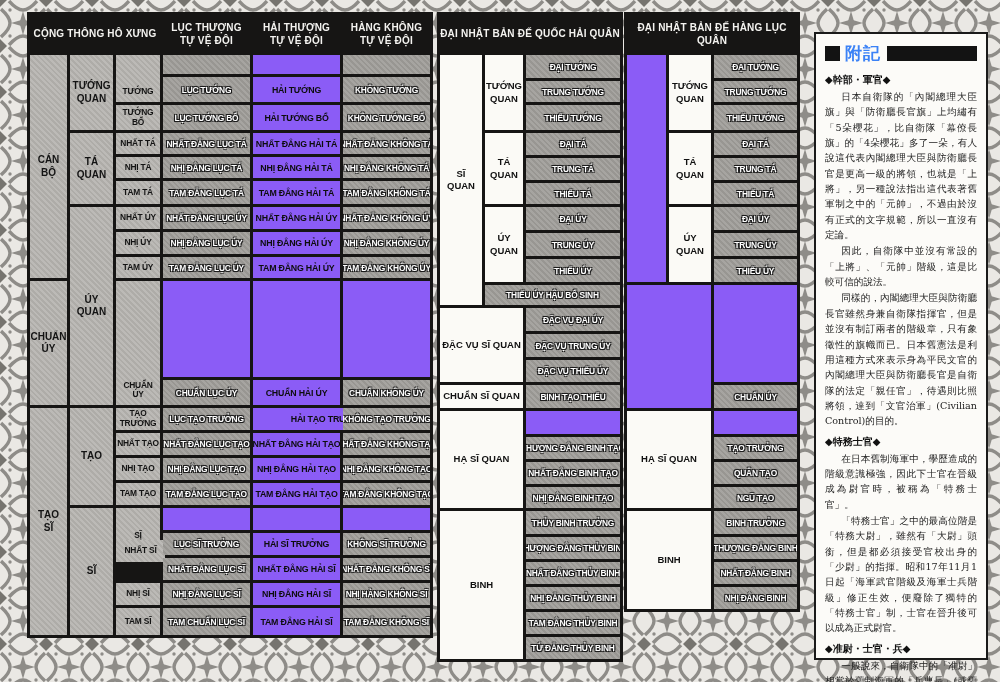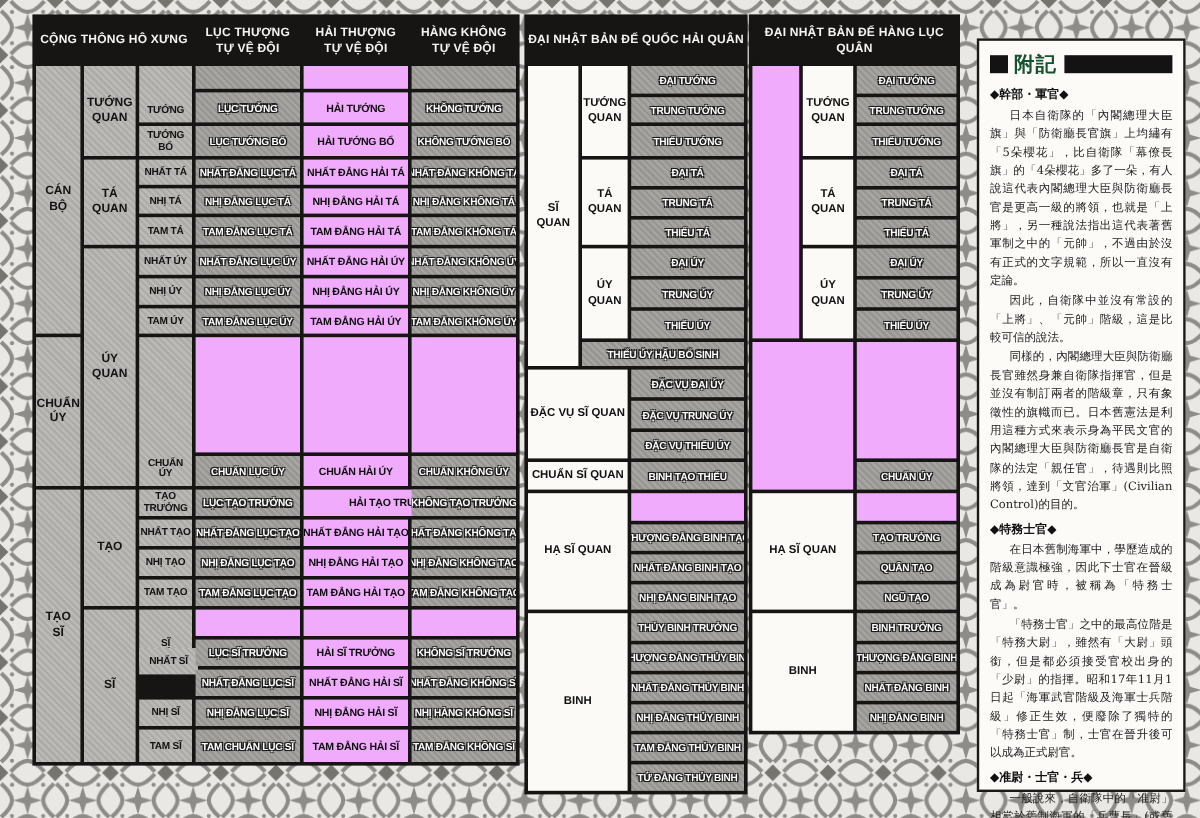--- a/index.html
+++ b/index.html
@@ -11,31 +11,31 @@
         text-align:center;font-weight:bold;white-space:pre-line;overflow:hidden;
         font-family:"Liberation Sans",sans-serif;}
   .hdr{background:#161514;color:#f4f3f0;font-size:10px;line-height:1.3;letter-spacing:.2px;}
   .lab{background:#b7b5b1;color:#131313;font-size:10px;line-height:1.25;
        background-image:repeating-linear-gradient(45deg,rgba(255,255,255,.07) 0 2px,rgba(0,0,0,.05) 2px 4px);}
   .abbr{background:#b7b5b1;color:#131313;font-size:8.4px;line-height:1.15;letter-spacing:-.2px;
        background-image:repeating-linear-gradient(45deg,rgba(255,255,255,.07) 0 2px,rgba(0,0,0,.05) 2px 4px);}
   .dark{background:#a19f9b;color:#fff;font-size:8.4px;letter-spacing:-.2px;white-space:nowrap;
         text-shadow:1px 1px 0 #1c1c1c,-1px -1px 0 #1c1c1c,1px -1px 0 #1c1c1c,-1px 1px 0 #1c1c1c,0 0 2px #1c1c1c;
         background-image:repeating-linear-gradient(45deg,rgba(255,255,255,.06) 0 2px,rgba(0,0,0,.06) 2px 4px);}
-  .lite{background:#f0abfc;color:#0d0d0d;font-size:8.8px;letter-spacing:-.2px;white-space:nowrap;}
+  .lite{background:#8b5cf6;color:#0d0d0d;font-size:8.8px;letter-spacing:-.2px;white-space:nowrap;}
   .wlab{background:#fbfaf6;color:#111;font-size:9.5px;line-height:1.3;}
   .bot{align-items:flex-end;padding-bottom:5px;box-sizing:border-box;}
   .emp{}
   
   #sidebar{position:absolute;z-index:2;left:814px;top:32px;width:174px;height:628px;
            background:#fcfbf8;border:2px solid #1a1a1a;box-sizing:border-box;
            padding:8px 9px 6px 9px;}
   .sb-title-row{display:flex;align-items:center;height:22px;margin-bottom:8px;}
   .sb-sq{width:15px;height:15px;background:#131313;flex:0 0 auto;}
-  .sb-title{font-weight:bold;font-size:17px;color:#14532d;margin-left:5px;letter-spacing:1px;
+  .sb-title{font-weight:bold;font-size:17px;color:#3b82f6;margin-left:5px;letter-spacing:1px;
             font-family:"DejaVu Sans",sans-serif;}
   .sb-bar{flex:1;height:15px;background:#131313;margin-left:6px;}
   #sb-body{font-size:9.6px;line-height:1.6;color:#222;text-align:justify;
            font-family:"DejaVu Serif","Liberation Serif",serif;}
   .sb-h{font-weight:bold;font-size:10px;margin:5px 0 1px 0;color:#111;}
   .sb-p{margin:0 0 1px 0;text-indent:1.7em;}
 </style>
 </head>
 <body>
 

